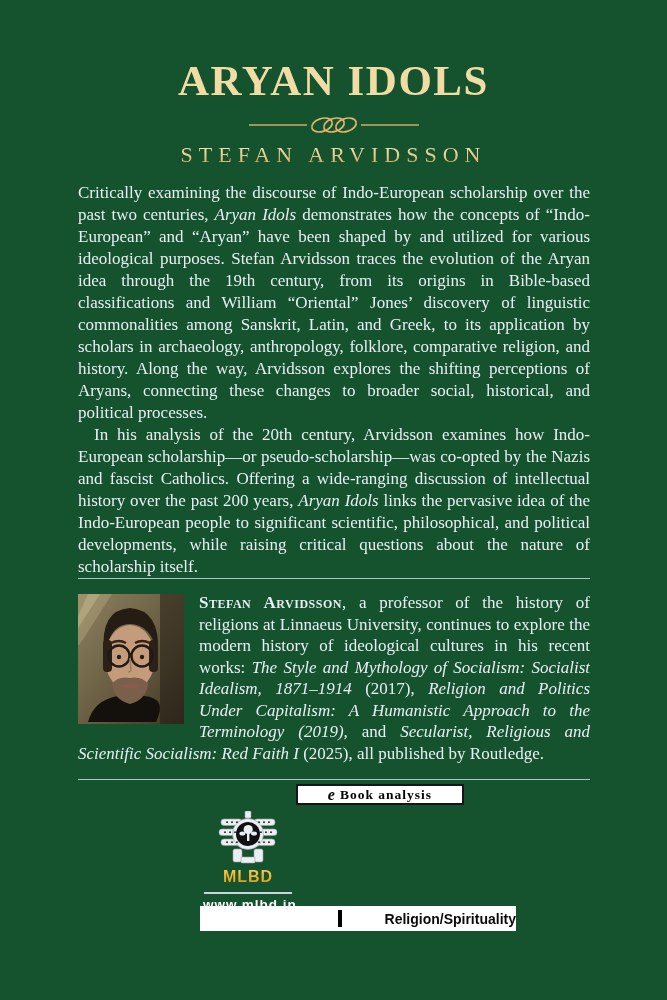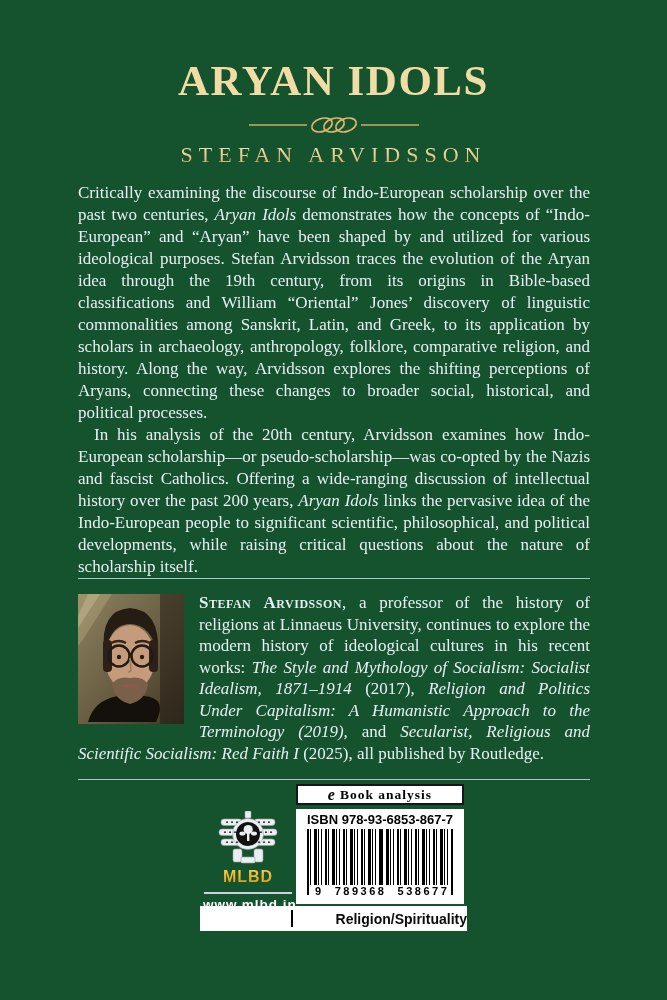--- a/index.html
+++ b/index.html
@@ -78,21 +78,21 @@
     font-size:16px;font-weight:bold;line-height:24px;letter-spacing:1px;
     background:linear-gradient(180deg,#ffd961 0%,#f0b52f 50%,#c07f14 100%);
     -webkit-background-clip:text;background-clip:text;color:transparent;
   }
   .logo-rule{height:2px;background:#ccd3dd;margin:3px 1px 3px;}
   .mlbd-site{
     font-family:"Liberation Sans","DejaVu Sans",sans-serif;
     font-size:13.5px;font-weight:bold;color:#ffffff;letter-spacing:1px;text-decoration:underline;
   }
   .category-bar{
-    position:absolute;left:200px;top:906px;width:267px;height:25px;
+    position:absolute;left:200px;top:906px;width:316px;height:25px;
     background:#fff;display:flex;align-items:center;gap:43px;
   }
   .cat-left{width:98px;height:100%;}
   .cat-divider{width:4px;height:17px;background:#000;}
   .cat-label{
     flex:1;text-align:center;
     font-family:"Liberation Sans","DejaVu Sans",sans-serif;
     font-size:14px;font-weight:bold;color:#0a0a0a;
   }
 </style>
@@ -154,30 +154,20 @@
     <span><span class="seg-sc">Stefan Arvidsson</span><span>, a professor of the history of religions at Linnaeus University, continues to explore the modern history of ideological cultures in his recent works: </span><span class="seg-i">The Style and Mythology of Socialism: Socialist Idealism, 1871–1914</span><span> (2017), </span><span class="seg-i">Religion and Politics Under Capitalism: A Humanistic Approach to the Terminology (2019),</span><span> and </span><span class="seg-i">Secularist, Religious and Scientific Socialism: Red Faith I</span><span> (2025), all published by Routledge.</span></span>
   </div>
 
   <hr class="rule2">
 
   <div class="ebook-box">
     <span class="ebook-e">e</span>
     <span class="ebook-label">Book analysis</span>
   </div>
 
-  <div class="barcode-box">
-    <div class="isbn-text">ISBN 978-93-6853-867-7</div>
-    <div class="bars-wrap">
-      <div class="bars"></div>
-      <div class="guard g-left"></div>
-      <div class="guard g-mid"></div>
-      <div class="guard g-right"></div>
-      <div class="barcode-digits">9  789368  538677</div>
-    </div>
-  </div>
 
   <div class="logo-block">
     <svg class="emblem" width="64" height="54" viewBox="0 0 64 54">
       <g fill="#eceff2" stroke="#9aa0a8" stroke-width="0.6">
         <rect x="29" y="0" width="6" height="7" rx="1"></rect>
         <rect x="5" y="8" width="21" height="6.5" rx="3"></rect>
         <rect x="3" y="18" width="23" height="6.5" rx="3"></rect>
         <rect x="5" y="28" width="21" height="6.5" rx="3"></rect>
         <rect x="38" y="8" width="21" height="6.5" rx="3"></rect>
         <rect x="38" y="18" width="23" height="6.5" rx="3"></rect>

